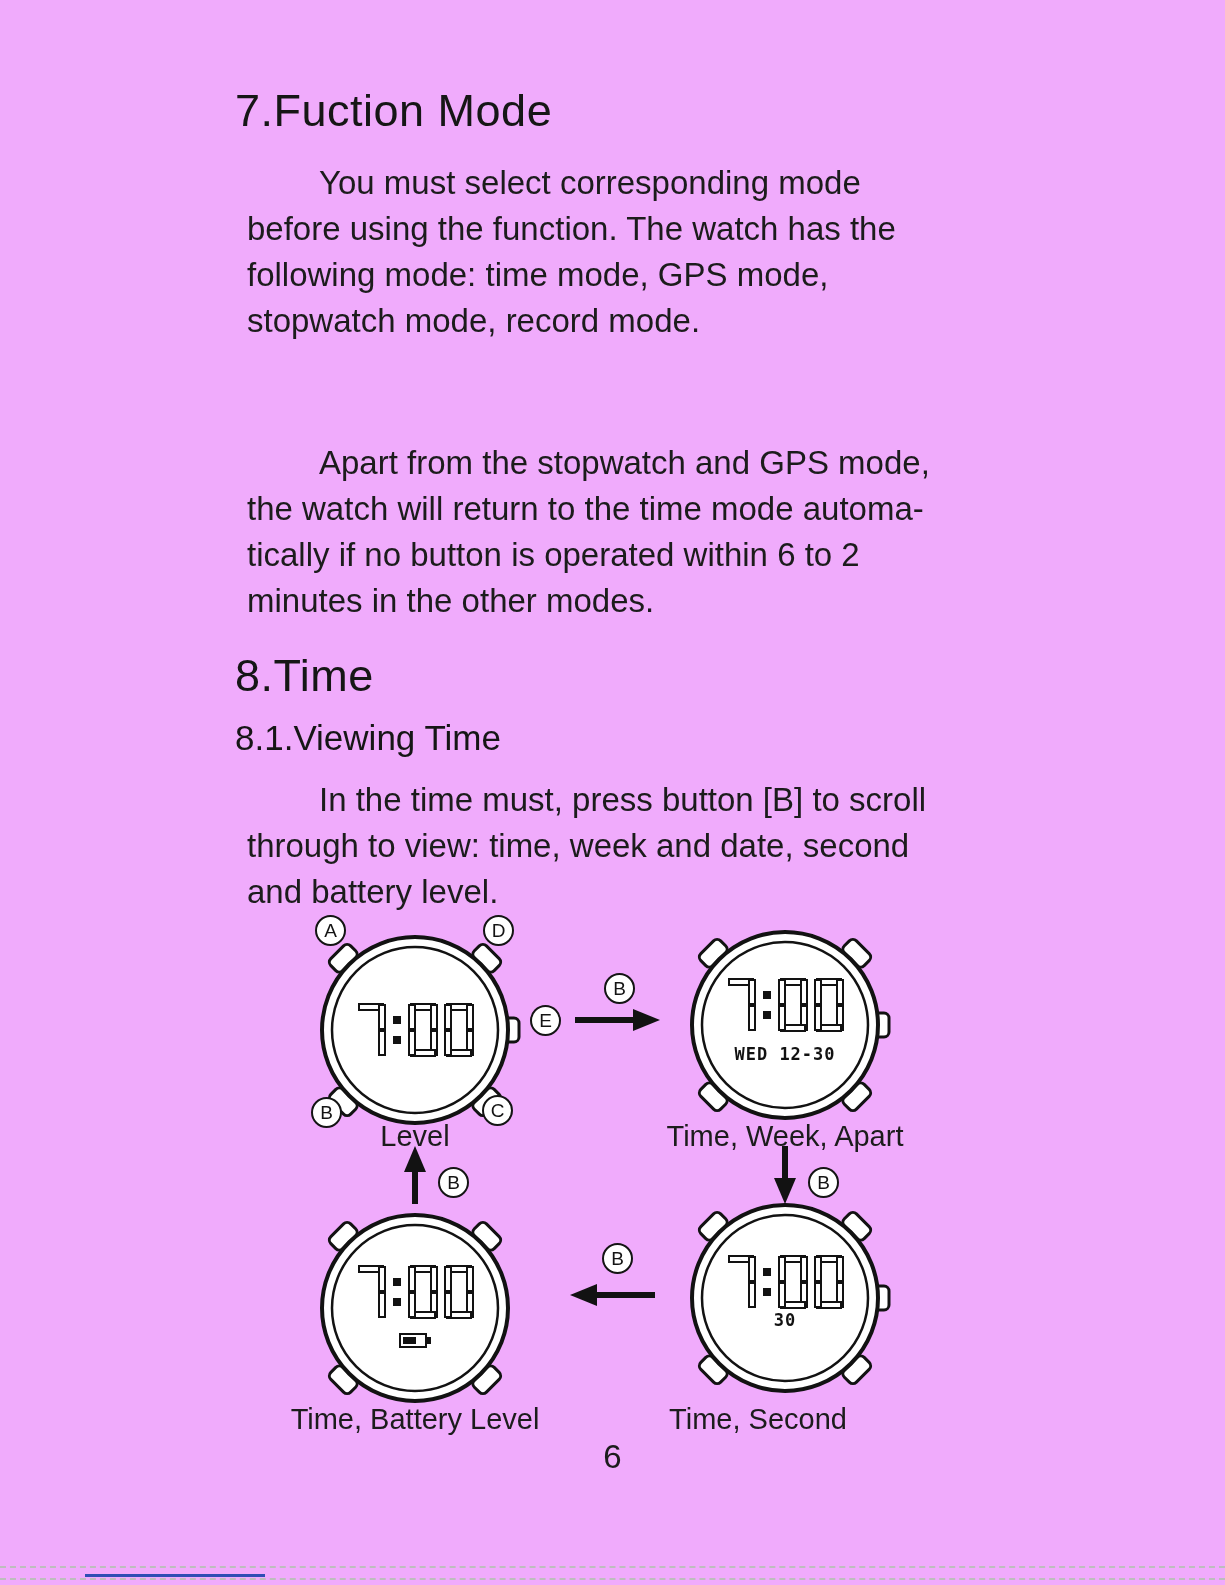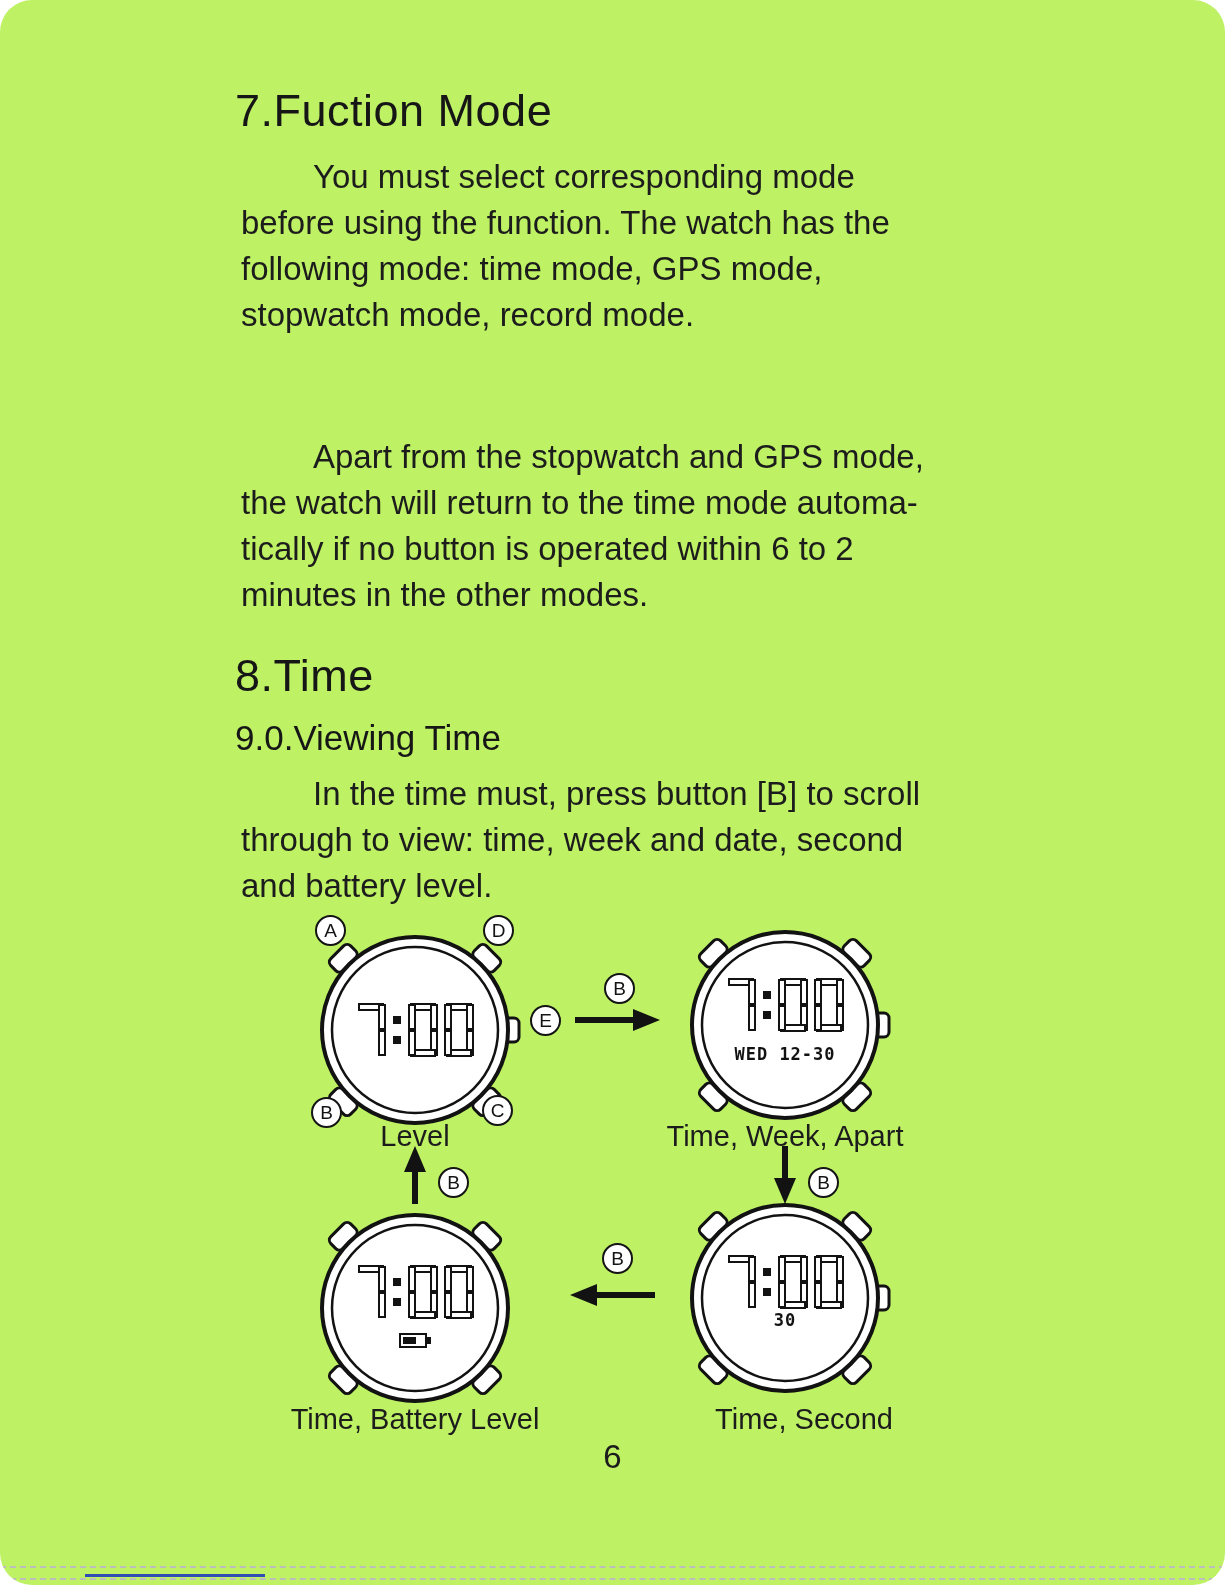--- a/index.html
+++ b/index.html
@@ -1,20 +1,20 @@
 <!DOCTYPE html>
 <html><head>
 <meta charset="utf-8">
 <style>
   html,body{margin:0;padding:0;background:#ffffff;}
-  .page{position:relative;width:1225px;height:1585px;background:#bef264;
-        font-family:"Liberation Sans",sans-serif;color:#1a1a1a;overflow:hidden;border-radius:32px;}
+  .page{position:relative;width:1225px;height:1585px;background:#f0abfc;
+        font-family:"Liberation Sans",sans-serif;color:#1a1a1a;overflow:hidden;}
   .h1{position:absolute;left:235px;margin:0;font-size:45px;font-weight:400;letter-spacing:.5px;color:#161616;}
   .h3{position:absolute;left:235px;margin:0;font-size:35px;font-weight:400;color:#161616;}
-  .para{position:absolute;left:235px;width:795px;margin:6px;font-size:33px;line-height:46px;
+  .para{position:absolute;left:235px;width:795px;margin:12px;font-size:33px;line-height:46px;
         white-space:pre-line;text-indent:72px;color:#1c1c1c;}
   .diagram{position:absolute;left:0;top:900px;width:1225px;height:620px;}
   .watch{position:absolute;width:230px;height:230px;}
   .watch svg{position:absolute;left:0;top:0;}
   .lcd{position:absolute;left:0;right:0;display:flex;justify-content:center;align-items:flex-start;gap:6px;}
   .lcd-digit{position:relative;width:30px;height:54px;display:inline-block;}
   .seg{position:absolute;background:#fff;border:2.5px solid #121212;box-sizing:border-box;display:block;}
   .seg-A{left:2px;top:0;width:26px;height:8px;}
   .seg-B{right:0;top:1px;width:8px;height:26px;}
   .seg-C{right:0;bottom:1px;width:8px;height:26px;}
@@ -49,21 +49,21 @@
   <p class="para" style="top:148px">You must select corresponding mode
 before using the function. The watch has the
 following mode: time mode, GPS mode,
 stopwatch mode, record mode.</p>
   <p class="para" style="top:428px">Apart from the stopwatch and GPS mode,
 the watch will return to the time mode automa-
 tically if no button is operated within 6 to 2
 minutes in the other modes.</p>
 
   <h1 class="h1" style="top:650px">8.Time</h1>
-  <h2 class="h3" style="top:718px">9.0.Viewing Time</h2>
+  <h2 class="h3" style="top:718px">8.1.Viewing Time</h2>
   <p class="para" style="top:765px">In the time must, press button [B] to scroll
 through to view: time, week and date, second
 and battery level.</p>
 
   <div class="diagram">
 
     <div class="watch" style="left:300px;top:15px;">
       <svg width="230" height="230" viewBox="0 0 230 230">
         <g fill="#fff" stroke="#121212" stroke-width="3">
           <rect x="101" y="5" width="28" height="17" rx="5" transform="rotate(45 115 115)"></rect>
@@ -234,21 +234,21 @@
             <i class="seg seg-A"></i>
             <i class="seg seg-B"></i>
             <i class="seg seg-C"></i>
             <i class="seg seg-D"></i>
             <i class="seg seg-E"></i>
             <i class="seg seg-F"></i>
           </span>
         </div>
       <div class="lcd-sub" style="top:127px">30</div>
     </div>
-    <p class="caption" style="left:654px;top:503px;width:300px">Time, Second</p>
+    <p class="caption" style="left:608px;top:503px;width:300px">Time, Second</p>
 
     <div class="arrow" style="left:575px;top:107px">
       <svg width="85" height="26" viewBox="0 0 85 26">
         <line x1="0" y1="13" x2="60" y2="13" stroke="#121212" stroke-width="6"></line>
         <polygon points="58,2 85,13 58,24" fill="#121212"></polygon>
       </svg>
     </div>
     <span class="clabel" style="left:604px;top:73px">B</span>
 
     <div class="arrow" style="left:772px;top:246px">

